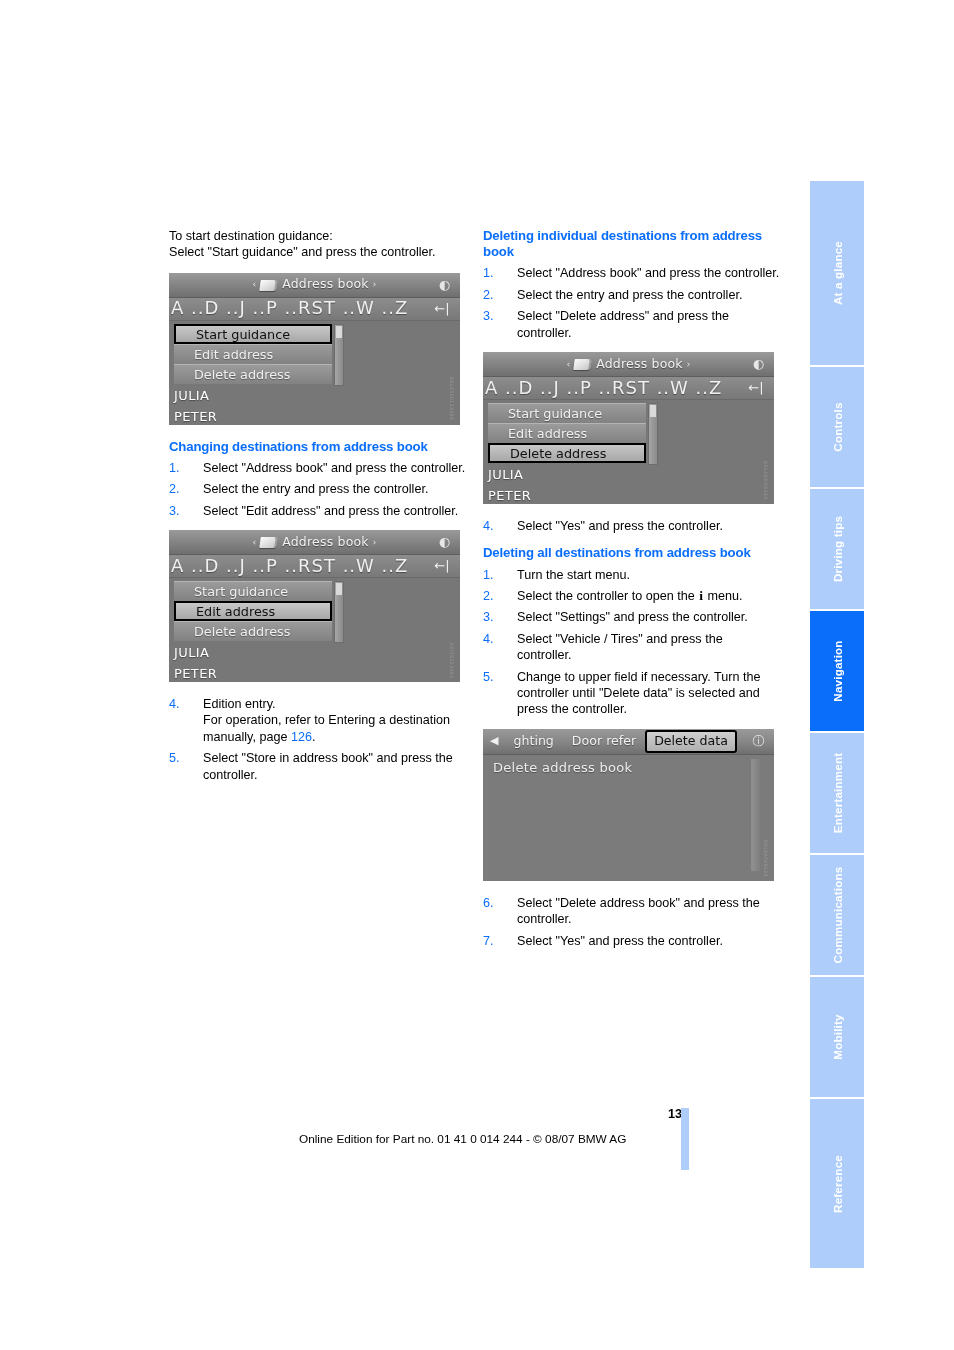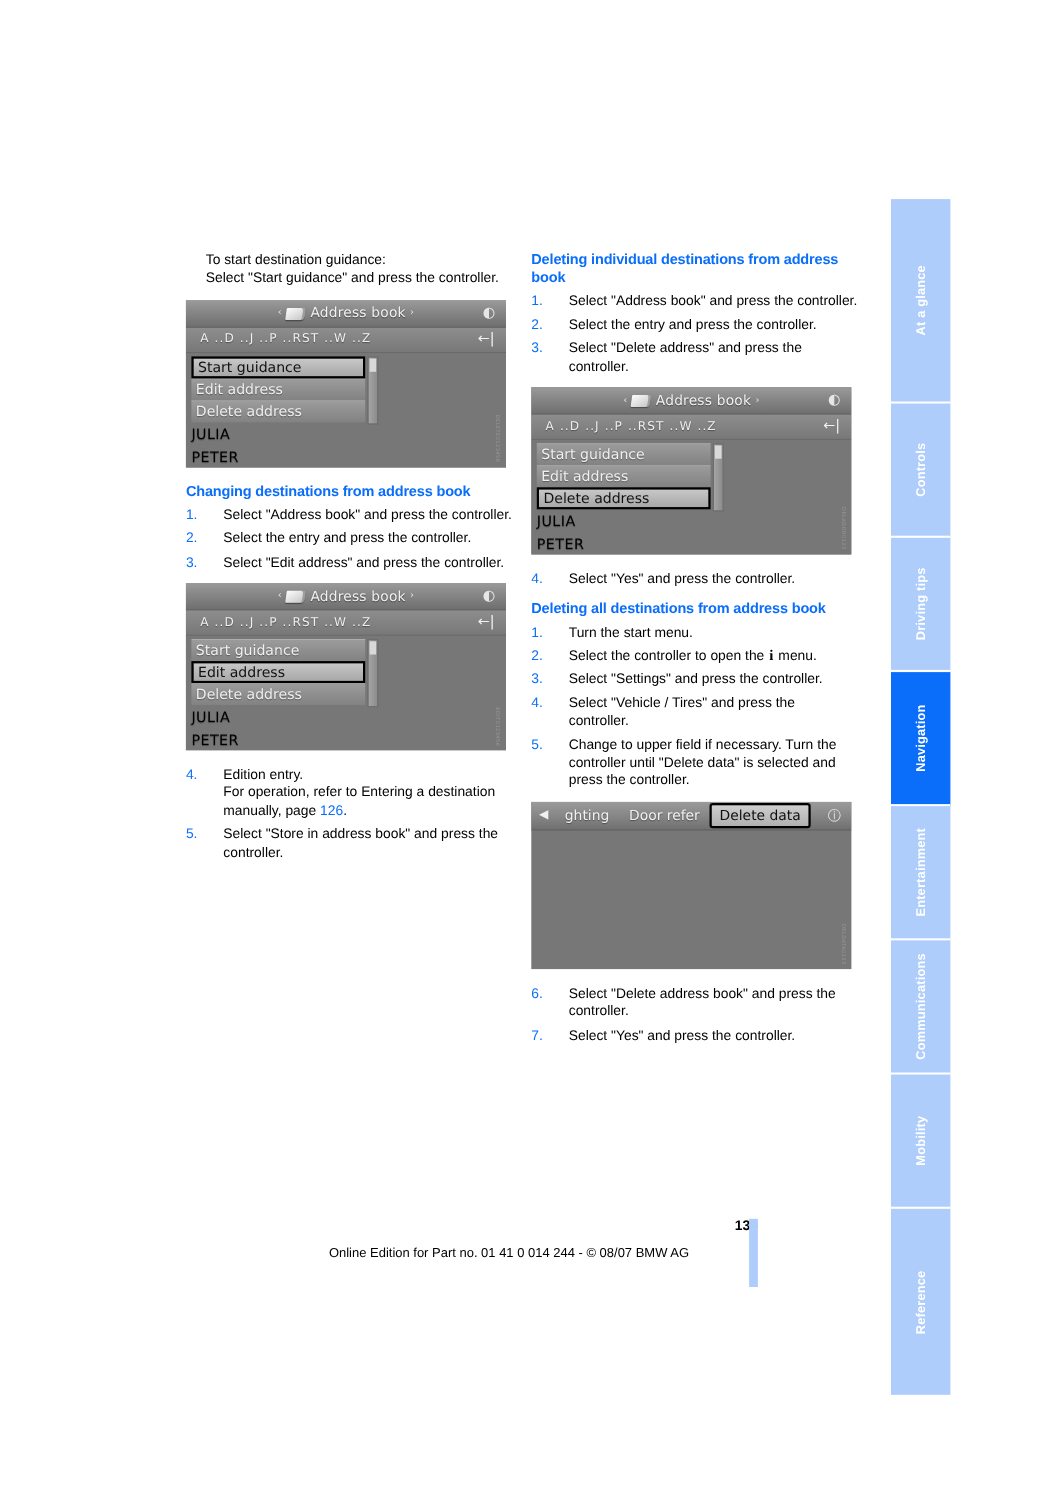--- a/index.html
+++ b/index.html
@@ -134,23 +134,23 @@
   .shot .letterbar {
     position: relative;
     height: 22px;
     background: linear-gradient(to bottom, #8d8d8d, #787878);
     border-bottom: 1px solid #6a6a6a;
     display: flex;
     align-items: center;
   }
   .shot .letterbar .letters {
     color: #f0f0f0;
-    font-size: 11px;
+    font-size: 18px;
     letter-spacing: 1px;
-    padding-left: 13px;
+    padding-left: 2px;
     text-shadow: 0 1px 1px rgba(0,0,0,.4);
   }
   .shot .letterbar .back {
     position: absolute;
     right: 6px; top: 2px;
     width: 24px; height: 17px;
     color: #f2f2f2;
     font-size: 13px;
     line-height: 17px;
     text-align: center;
@@ -165,21 +165,21 @@
   
   .popup {
     position: absolute;
     left: 5px; top: 3px;
     width: 158px;
   }
   .popup .pop-item {
     position: relative;
     height: 20px;
     line-height: 20px;
-    padding-left: 4px;
+    padding-left: 20px;
     color: #f0f0f0;
     font-size: 12.8px;
     background: linear-gradient(to bottom, #9b9b9b 0%, #8d8d8d 55%, #828282 100%);
     border-top: 1px solid #b4b4b4;
     box-sizing: border-box;
     text-shadow: 0 1px 1px rgba(0,0,0,.35);
   }
   .popup .pop-item.selected {
     color: #111111;
     background: linear-gradient(to bottom, #c8c8c8 0%, #b4b4b4 60%, #a8a8a8 100%);
@@ -205,21 +205,21 @@
   }
 
   .entry-list {
     position: absolute;
     left: 5px; top: 64px;
     width: 200px;
   }
   .entry-list .entry {
     height: 21px;
     line-height: 21px;
-    color: #000000;
+    color: #ffffff;
     font-size: 13px;
     letter-spacing: 0.4px;
     text-shadow: 0 1px 1px rgba(0,0,0,.4);
   }
 
   
   .shot.settings .tabbar {
     position: relative;
     height: 25px;
     background: linear-gradient(to bottom, #9a9a9a 0%, #878787 50%, #707070 100%);
@@ -348,21 +348,21 @@
     background: #aecdfb;
   }
 </style>
 </head>
 <body>
 
 <div id="page">
 
   <div class="column" id="col-left">
 
-    <p class="plain-para" style="white-space:pre-line;margin-left:18px;">To start destination guidance:
+    <p class="plain-para" style="white-space:pre-line;">To start destination guidance:
 Select "Start guidance" and press the controller.</p>
 
     <div class="shot tall">
       <div class="titlebar">
         <span class="arrow-l">‹</span>
         <span class="bookicon"></span>
         <span class="title-txt">Address book</span>
         <span class="arrow-r">›</span>
         <span class="corner-icon">◐</span>
       </div>
@@ -527,20 +527,24 @@
     </ol>
 
     <div class="shot settings">
       <div class="tabbar">
         <span class="tb-arrow">◀</span>
         <span class="tb-item">ghting</span>
         <span class="tb-item">Door refer</span>
         <span class="tb-item selected">Delete data</span>
         <span class="tb-info">ⓘ</span>
       </div>
+      <div class="panel">
+        <div class="row">Delete address book</div>
+        <div class="vscroll"></div>
+      </div>
       <span class="wm">DELDATA0123</span>
     </div>
 
     <ol class="steps">
       <li>
         <span class="num">6.</span>
         <span>Select "Delete address book" and press the controller.</span>
       </li>
       <li>
         <span class="num">7.</span>

